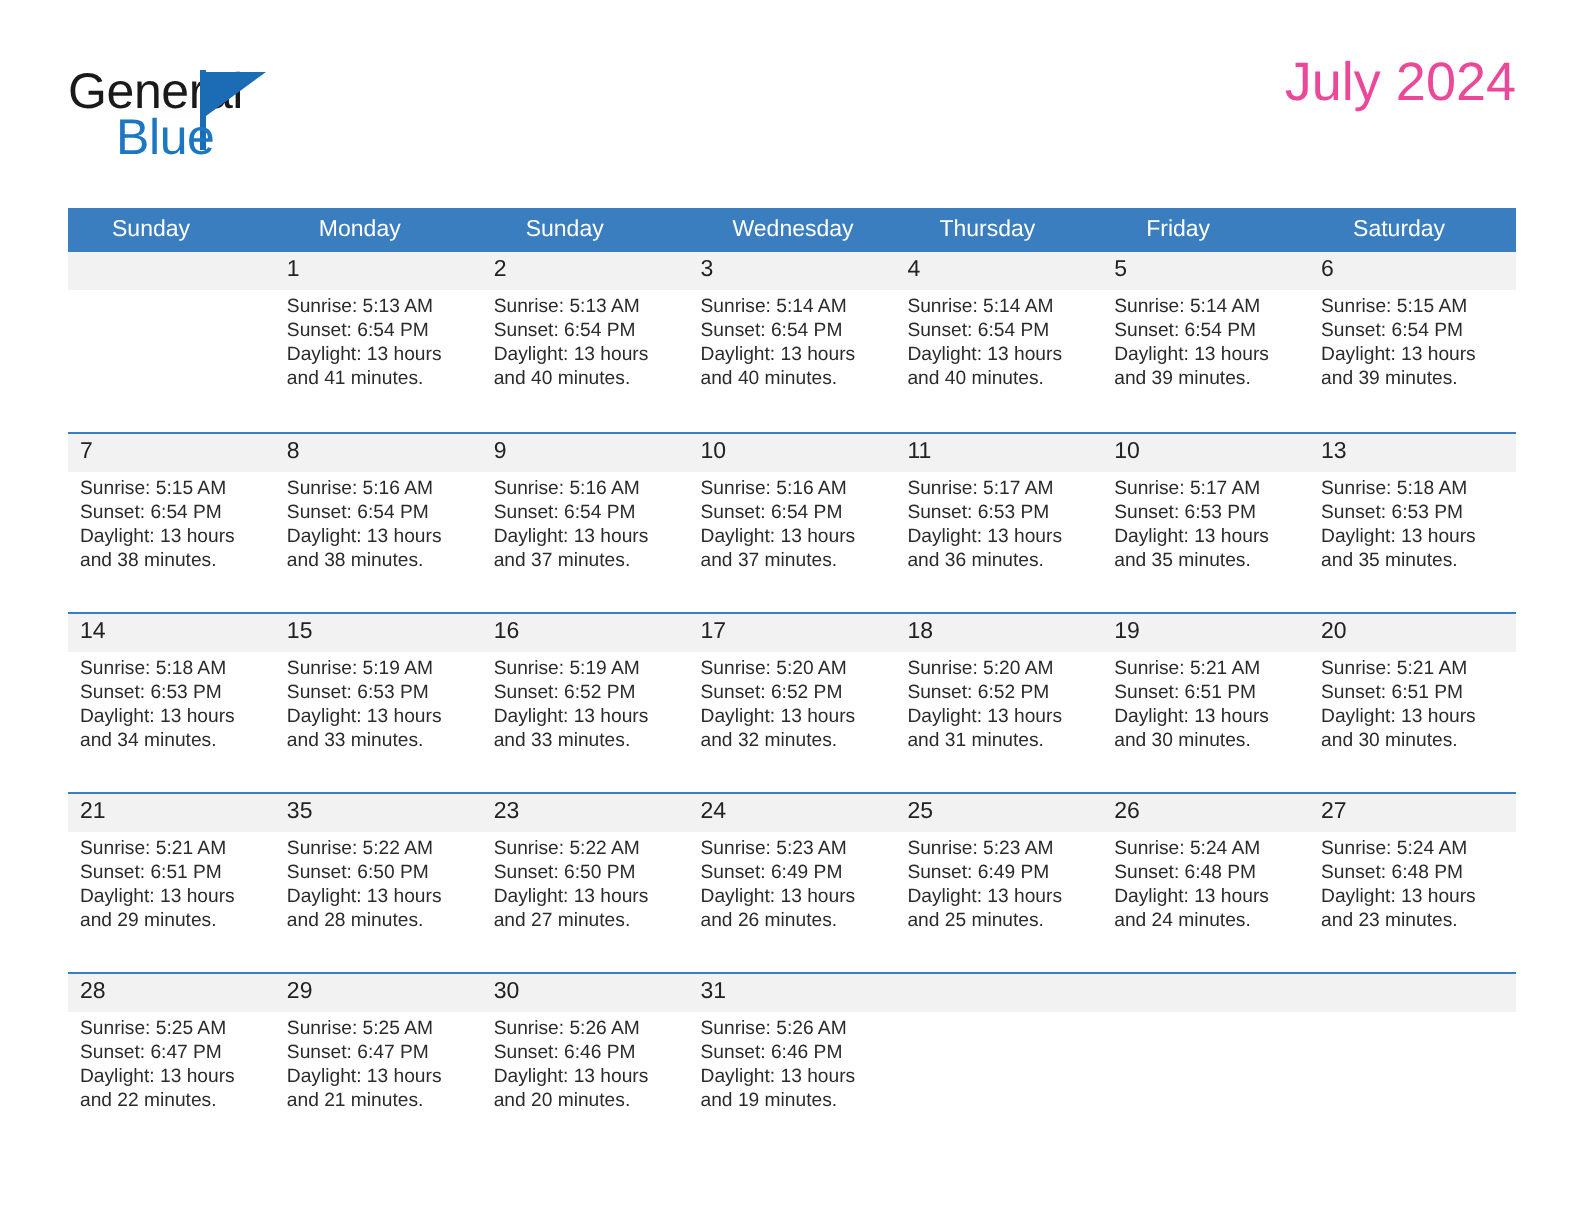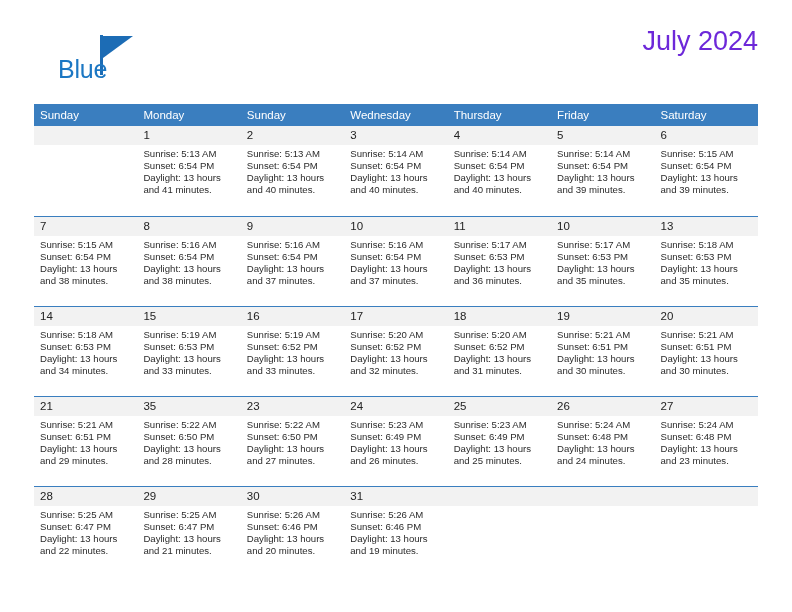--- a/index.html
+++ b/index.html
@@ -54,21 +54,21 @@
     position: absolute;
     left: 66px; top: 3px;
     width: 3px; height: 40px;
     background: #1c6cb5;
   }
 
   .title {
     position: absolute;
     right: 0; top: 0;
     font-size: 27px;
-    color: #6d28d9;
+    color: #ec4899;
     text-align: left;
     white-space: nowrap;
   }
   .subtitle {
     position: absolute;
     right: 0; top: 44px;
     font-size: 14px;
     color: #1a1a1a;
     text-align: right;
     white-space: nowrap;
@@ -81,21 +81,21 @@
     width: 724px;
     border-collapse: collapse;
     table-layout: fixed;
   }
   .cal th {
     background: #3a7ebf;
     color: #ffffff;
     font-size: 11.5px;
     font-weight: normal;
     text-align: left;
-    padding: 5px 0 5px 6px;
+    padding: 5px 0 5px 22px;
     height: 21px;
     border: none;
   }
   .cal td {
     vertical-align: top;
     padding: 0;
     border: none;
     width: 103.43px;
   }
   .daycell {
@@ -121,20 +121,21 @@
   }
   .info div { white-space: nowrap; }
 </style>
 </head>
 <body>
 
 <div class="page">
 
   <div class="header">
     <div class="logo">
+      <span class="logo-general">General</span>
       <span class="logo-bar"></span>
       <span class="logo-tri"></span>
       <span class="logo-blue">Blue</span>
     </div>
     <div class="title">July 2024</div>
   </div>
 
   <table class="cal">
     <thead>
       <tr>

